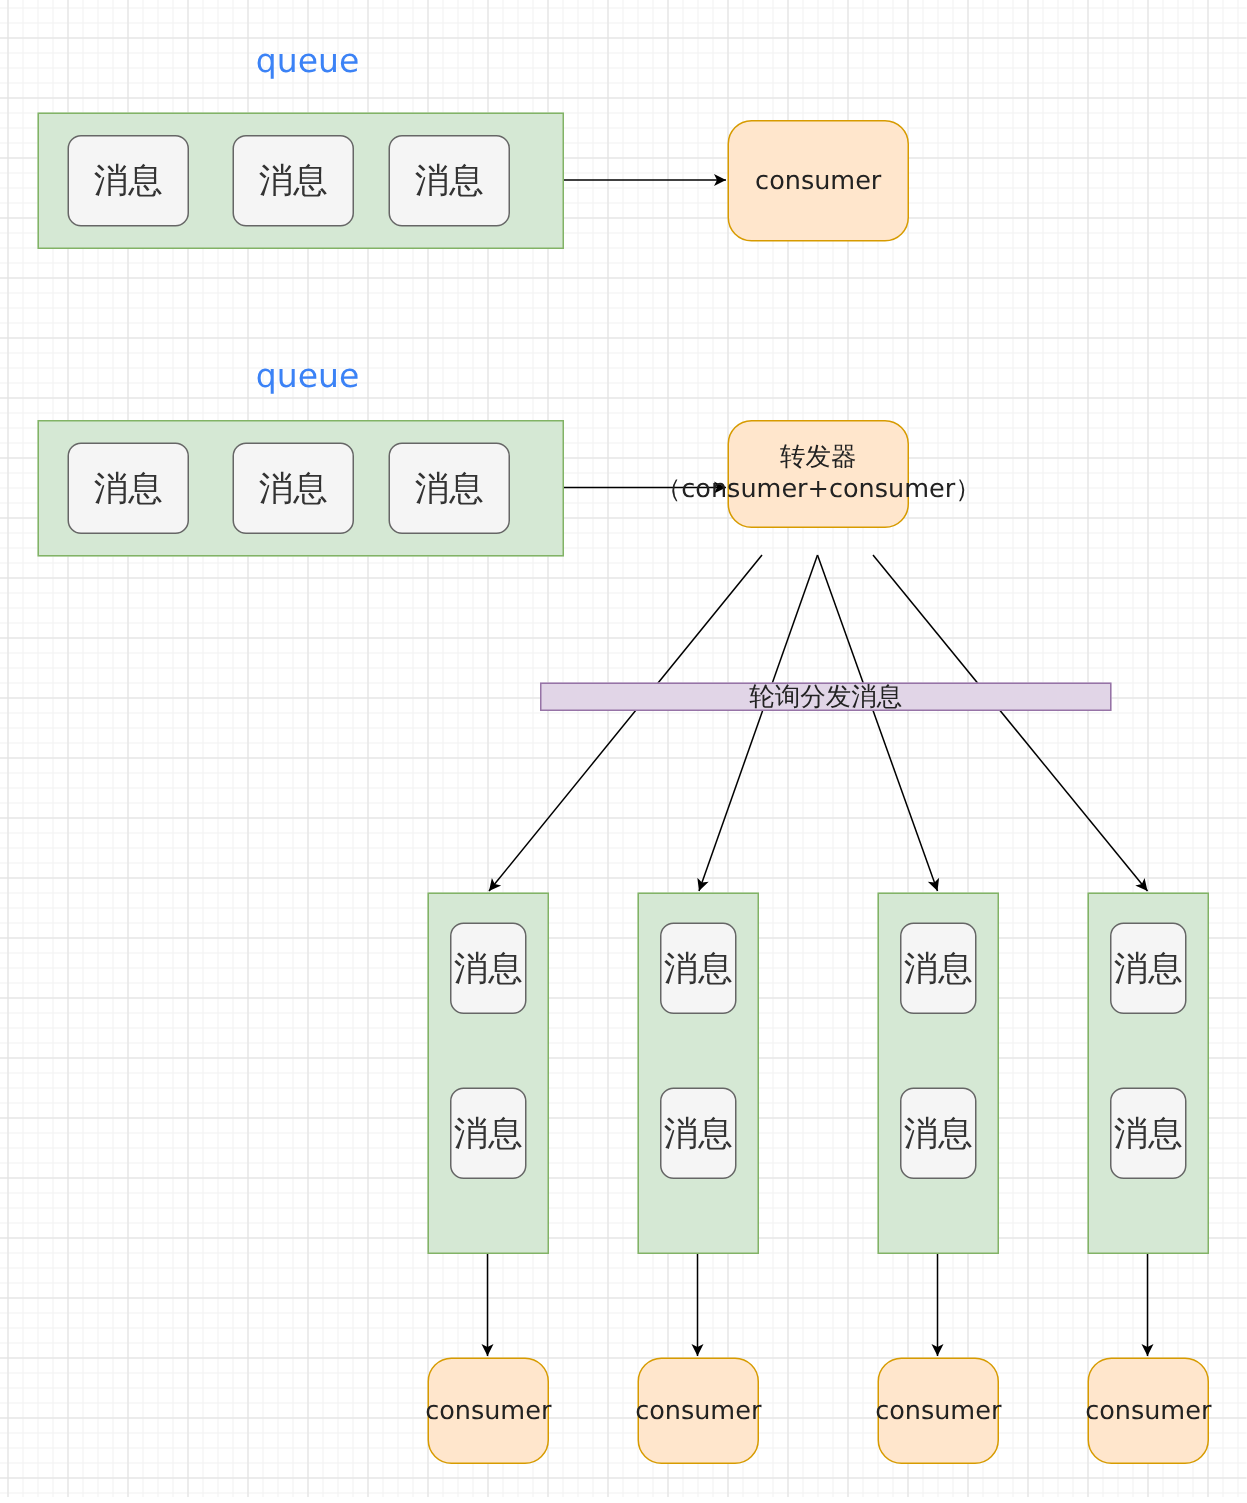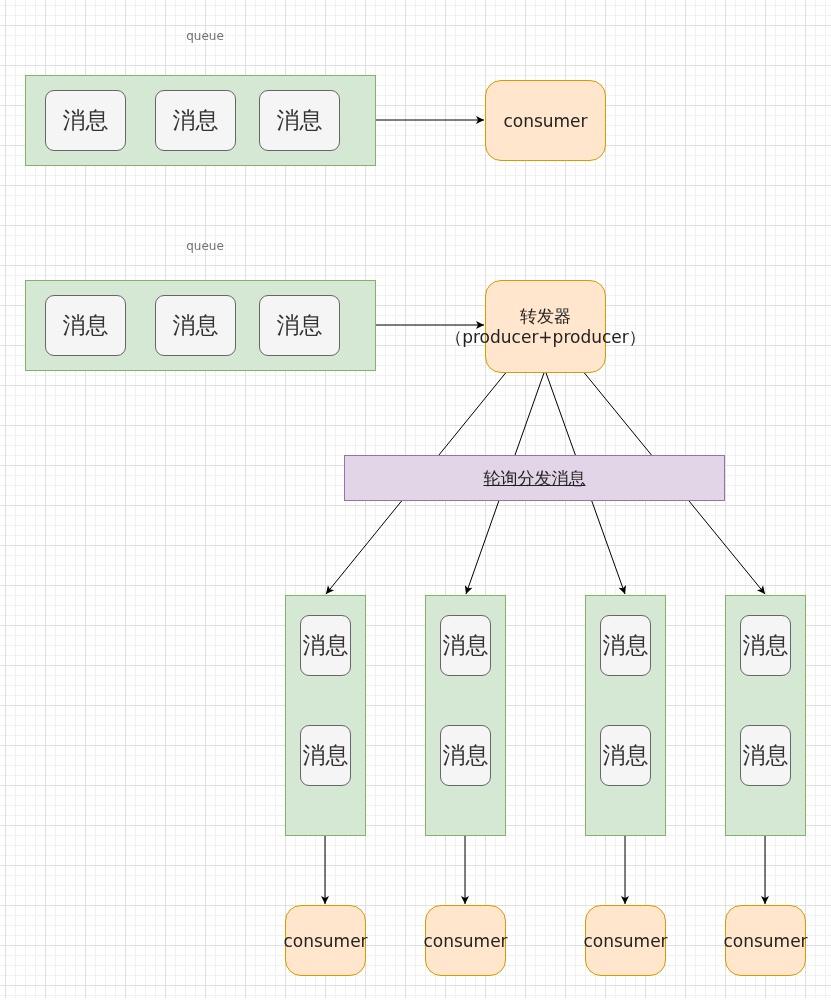--- a/index.html
+++ b/index.html
@@ -16,21 +16,21 @@
       linear-gradient(to bottom, #e0e0e0 1px, transparent 1px),
       linear-gradient(to right, #f1f1f1 1px, transparent 1px),
       linear-gradient(to bottom, #f1f1f1 1px, transparent 1px);
     background-size: 40px 40px, 40px 40px, 10px 10px, 10px 10px;
     background-position: 5px 25px, 5px 25px, 5px 5px, 5px 5px;
   }
   .node { position: absolute; box-sizing: border-box; display: flex; align-items: center; justify-content: center; text-align: center; color: #222; }
   .queue { background: #d5e8d4; border: 1px solid #82b366; }
   .msg { background: #f5f5f5; border: 1px solid #666666; border-radius: 9px; font-size: 23px; color: #333; }
   .consumer { background: #ffe6cc; border: 1px solid #d79b00; border-radius: 16px; font-size: 17px; }
-  .label { position: absolute; font-size: 12px; color: #737373; text-align: center; }
+  .label { position: absolute; font-size: 22px; color: #3b82f6; text-align: center; }
   .band { background: #e1d5e7; border: 1px solid #9673a6; font-size: 17px; }
   svg#edges { position: absolute; left: 0; top: 0; }
   .fwd-text { line-height: 21px; font-size: 17px; white-space: nowrap; }
 </style>
 </head>
 <body>
 
 <div id="canvas"></div>
 
 <svg id="edges" width="831" height="1002">
@@ -56,25 +56,25 @@
 <div class="node msg" style="left:45px;top:90px;width:81px;height:61px;">消息</div>
 <div class="node msg" style="left:155px;top:90px;width:81px;height:61px;">消息</div>
 <div class="node msg" style="left:259px;top:90px;width:81px;height:61px;">消息</div>
 <div class="node consumer" style="left:485px;top:80px;width:121px;height:81px;">consumer</div>
 
 <div class="label" style="left:150px;top:239px;width:110px;">queue</div>
 <div class="node queue" style="left:25px;top:280px;width:351px;height:91px;"></div>
 <div class="node msg" style="left:45px;top:295px;width:81px;height:61px;">消息</div>
 <div class="node msg" style="left:155px;top:295px;width:81px;height:61px;">消息</div>
 <div class="node msg" style="left:259px;top:295px;width:81px;height:61px;">消息</div>
-<div class="node consumer" style="left:485px;top:280px;width:121px;height:93px;flex-direction:column;overflow:visible;">
+<div class="node consumer" style="left:485px;top:280px;width:121px;height:72px;flex-direction:column;overflow:visible;">
   <div class="fwd-text">转发器</div>
-  <div class="fwd-text">（producer+producer）</div>
+  <div class="fwd-text">（consumer+consumer）</div>
 </div>
-<div class="node band" style="left:344px;top:455px;width:381px;height:46px;text-decoration:underline;">轮询分发消息</div>
+<div class="node band" style="left:360px;top:455px;width:381px;height:19px;">轮询分发消息</div>
 
 <div class="node queue" style="left:285px;top:595px;width:81px;height:241px;"></div>
 <div class="node msg" style="left:300px;top:615px;width:51px;height:61px;">消息</div>
 <div class="node msg" style="left:300px;top:725px;width:51px;height:61px;">消息</div>
 <div class="node consumer" style="left:285px;top:905px;width:81px;height:71px;">consumer</div>
 
 <div class="node queue" style="left:425px;top:595px;width:81px;height:241px;"></div>
 <div class="node msg" style="left:440px;top:615px;width:51px;height:61px;">消息</div>
 <div class="node msg" style="left:440px;top:725px;width:51px;height:61px;">消息</div>
 <div class="node consumer" style="left:425px;top:905px;width:81px;height:71px;">consumer</div>

